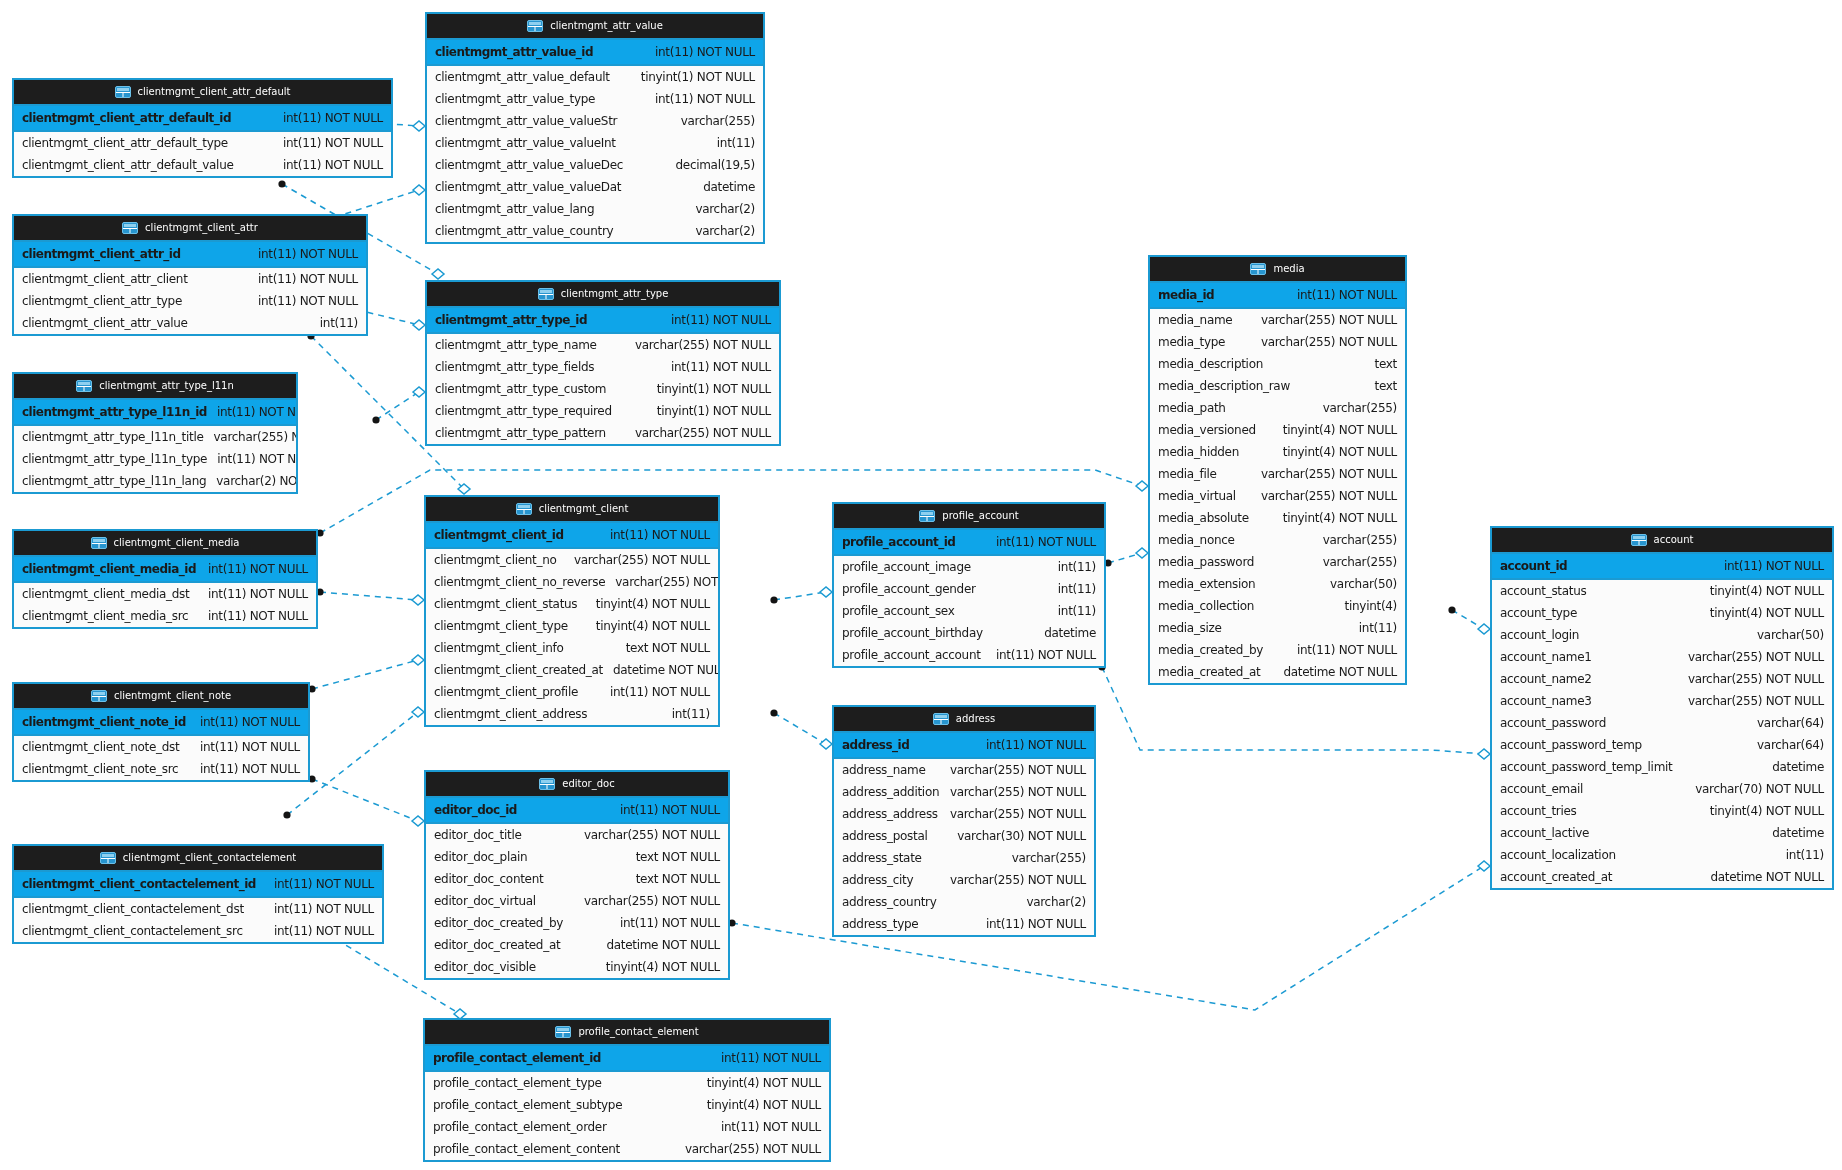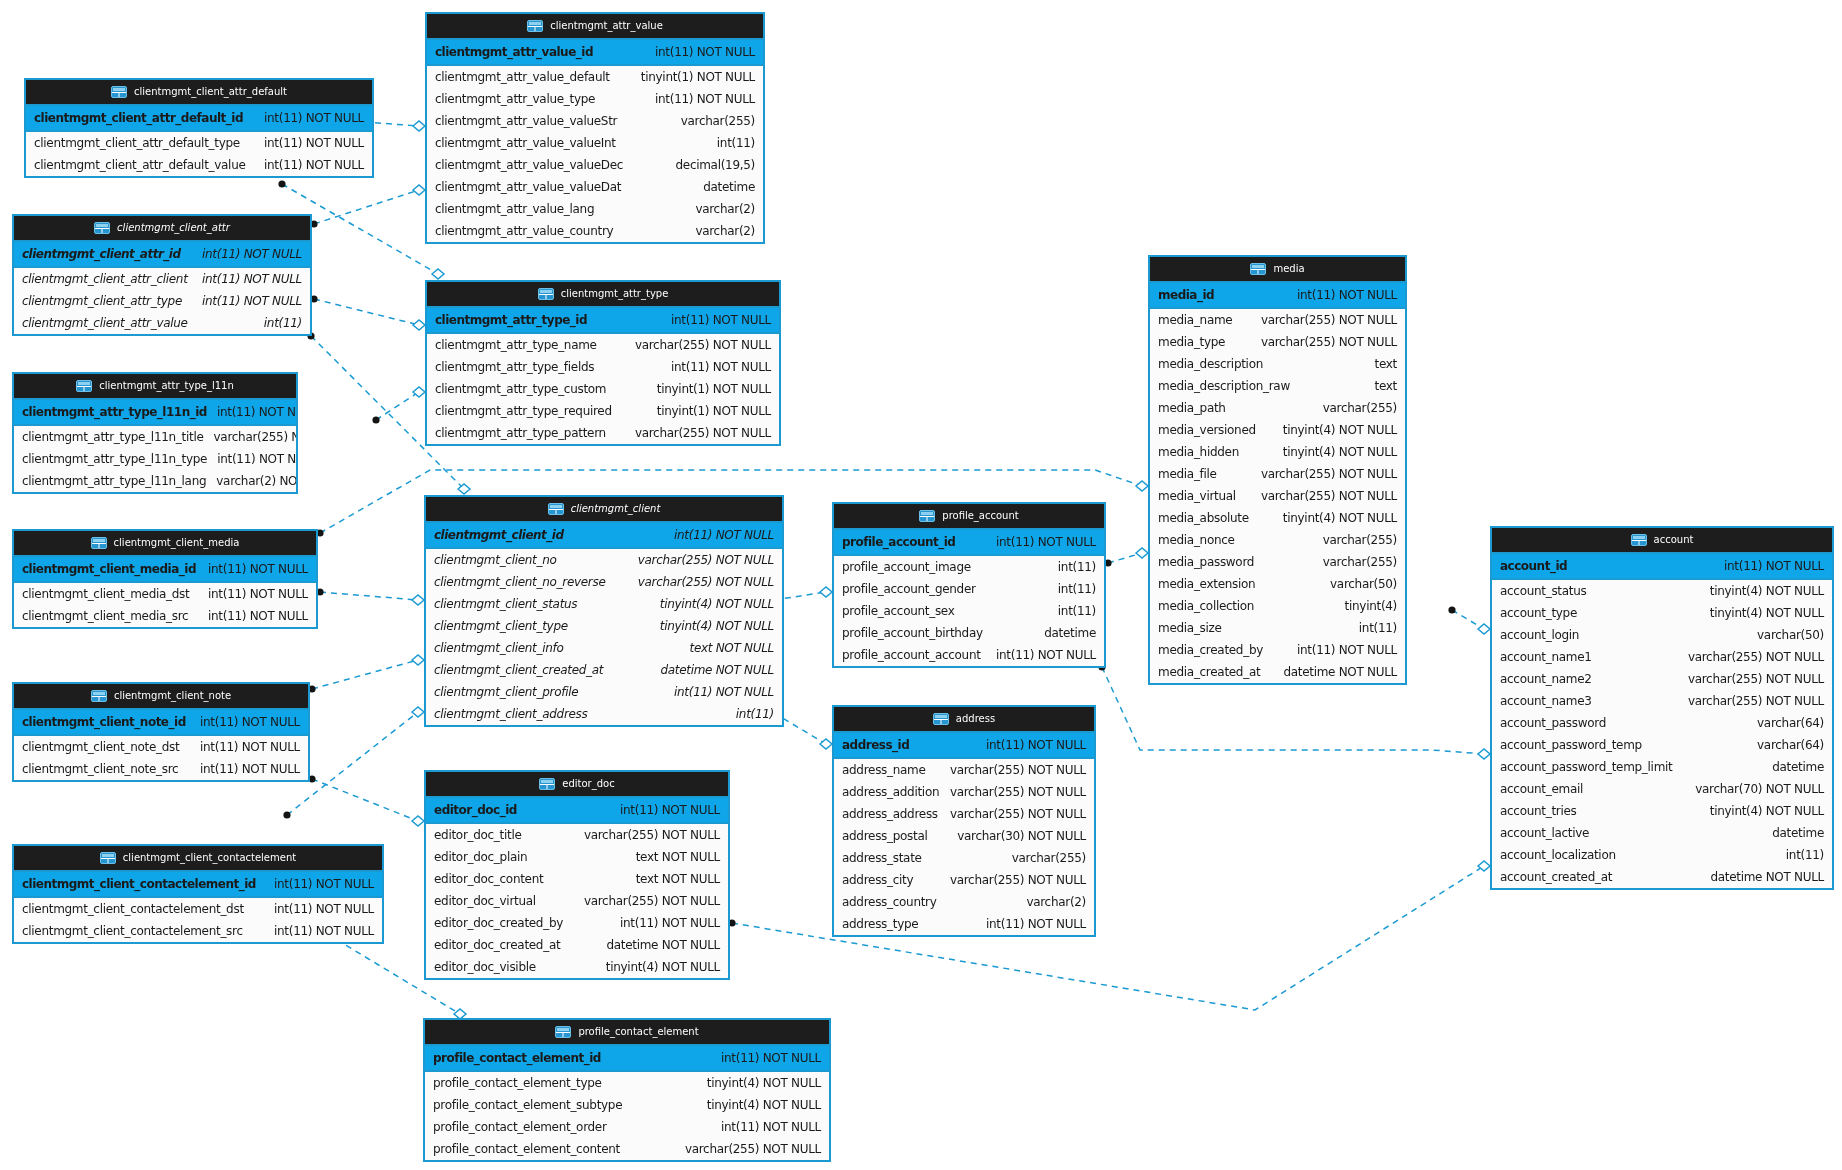--- a/index.html
+++ b/index.html
@@ -157,21 +157,21 @@
       </div>
       <div class="row">
         <span class="field-name">clientmgmt_attr_value_lang</span>
         <span class="field-type">varchar(2)</span>
       </div>
       <div class="row">
         <span class="field-name">clientmgmt_attr_value_country</span>
         <span class="field-type">varchar(2)</span>
       </div>
     </div>
-    <div class="table" style="left: 24px; top: 78px; width: 350px;">
+    <div class="table" style="left: 12px; top: 78px; width: 381px;">
       <div class="table-header">
         <svg width="16" height="12" class="tbl-icon">
           <rect x="0.5" y="0.5" width="15" height="11" rx="1.5" fill="#2795cf" stroke="#6cc0e8"></rect>
           <rect x="2" y="2" width="12" height="3" fill="#8ed0ef"></rect>
           <line x1="1" y1="6.5" x2="15" y2="6.5" stroke="#ffffff" stroke-width="1"></line>
           <line x1="8" y1="6" x2="8" y2="11" stroke="#ffffff" stroke-width="1"></line>
         </svg>
         <span>clientmgmt_client_attr_default</span>
       </div>
       <div class="row pk-row">
@@ -180,21 +180,21 @@
       </div>
       <div class="row">
         <span class="field-name">clientmgmt_client_attr_default_type</span>
         <span class="field-type">int(11) NOT NULL</span>
       </div>
       <div class="row">
         <span class="field-name">clientmgmt_client_attr_default_value</span>
         <span class="field-type">int(11) NOT NULL</span>
       </div>
     </div>
-    <div class="table" style="left: 12px; top: 214px; width: 300px; font-style: italic;">
+    <div class="table" style="left: 12px; top: 214px; width: 356px;">
       <div class="table-header">
         <svg width="16" height="12" class="tbl-icon">
           <rect x="0.5" y="0.5" width="15" height="11" rx="1.5" fill="#2795cf" stroke="#6cc0e8"></rect>
           <rect x="2" y="2" width="12" height="3" fill="#8ed0ef"></rect>
           <line x1="1" y1="6.5" x2="15" y2="6.5" stroke="#ffffff" stroke-width="1"></line>
           <line x1="8" y1="6" x2="8" y2="11" stroke="#ffffff" stroke-width="1"></line>
         </svg>
         <span>clientmgmt_client_attr</span>
       </div>
       <div class="row pk-row">
@@ -338,21 +338,21 @@
       </div>
       <div class="row">
         <span class="field-name">clientmgmt_attr_type_required</span>
         <span class="field-type">tinyint(1) NOT NULL</span>
       </div>
       <div class="row">
         <span class="field-name">clientmgmt_attr_type_pattern</span>
         <span class="field-type">varchar(255) NOT NULL</span>
       </div>
     </div>
-    <div class="table" style="left: 424px; top: 495px; width: 360px; font-style: italic;">
+    <div class="table" style="left: 424px; top: 495px; width: 296px;">
       <div class="table-header">
         <svg width="16" height="12" class="tbl-icon">
           <rect x="0.5" y="0.5" width="15" height="11" rx="1.5" fill="#2795cf" stroke="#6cc0e8"></rect>
           <rect x="2" y="2" width="12" height="3" fill="#8ed0ef"></rect>
           <line x1="1" y1="6.5" x2="15" y2="6.5" stroke="#ffffff" stroke-width="1"></line>
           <line x1="8" y1="6" x2="8" y2="11" stroke="#ffffff" stroke-width="1"></line>
         </svg>
         <span>clientmgmt_client</span>
       </div>
       <div class="row pk-row">

